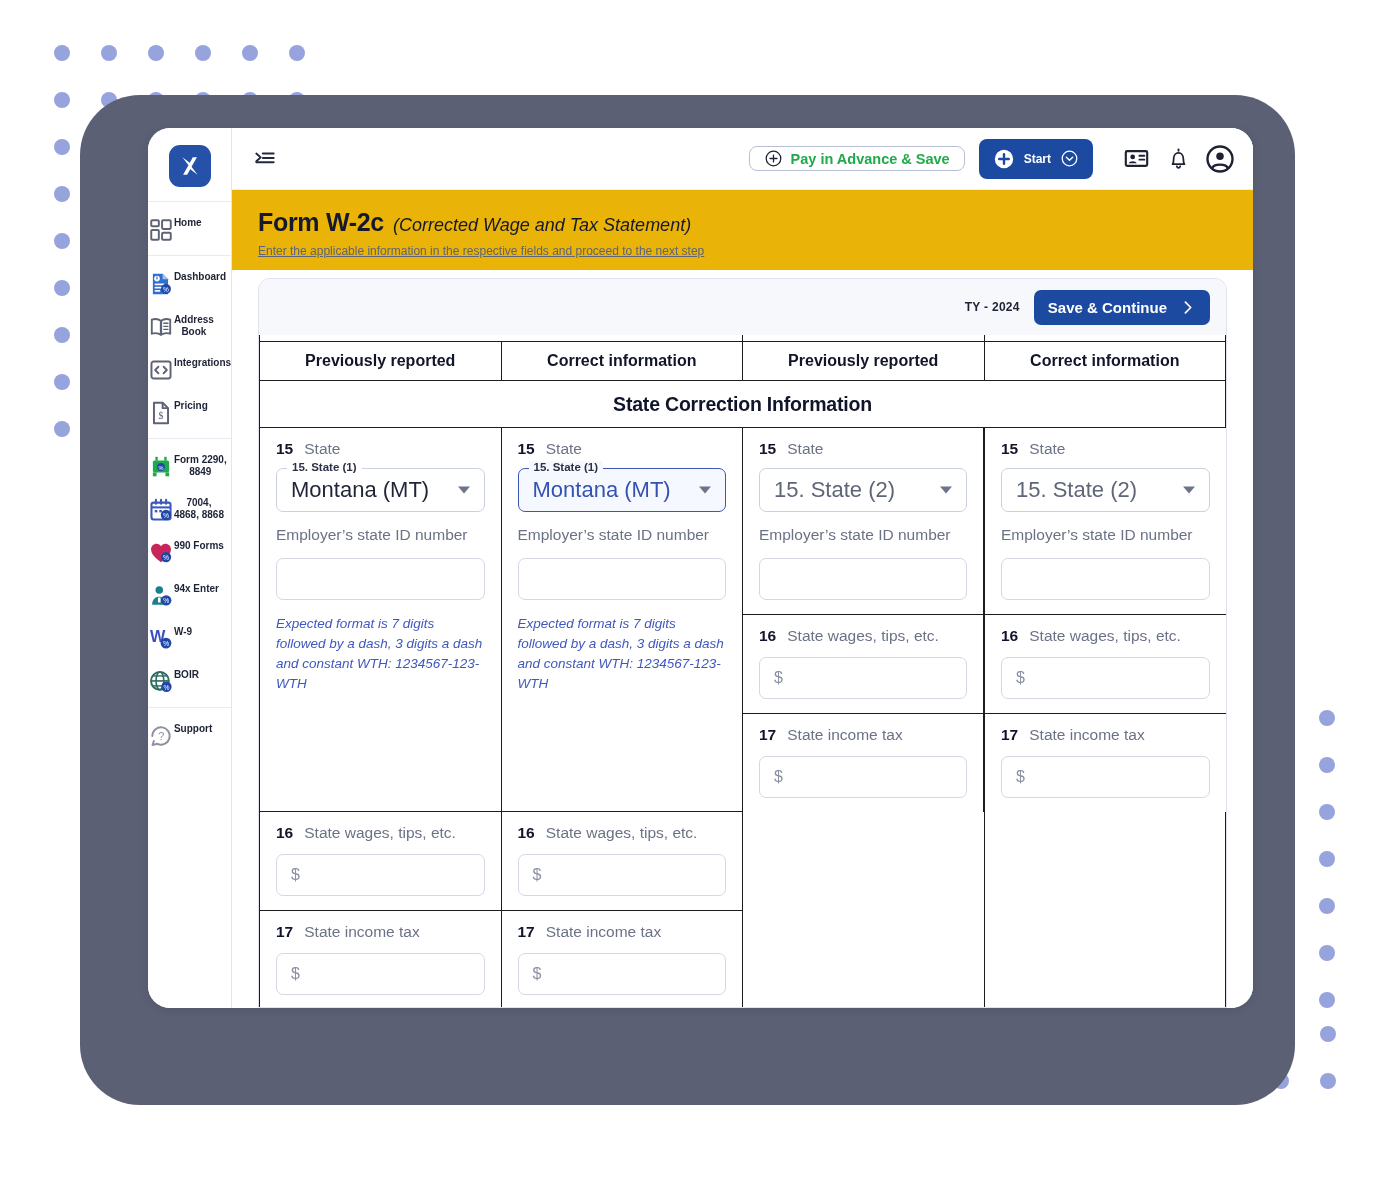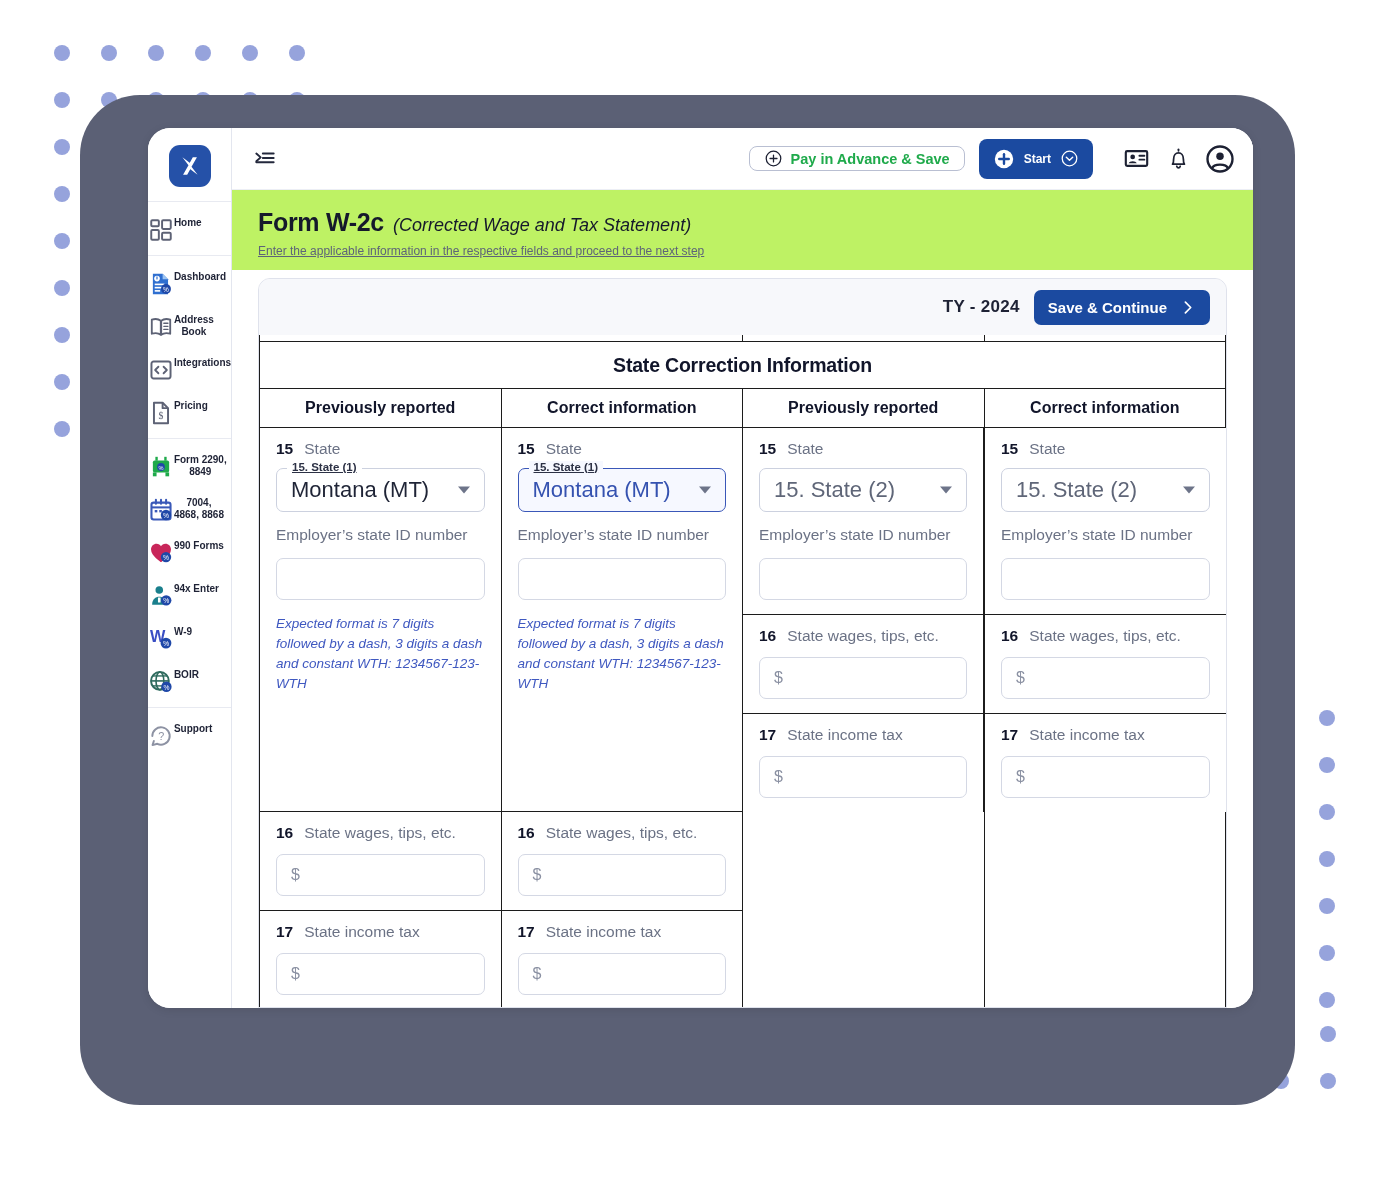--- a/index.html
+++ b/index.html
@@ -99,41 +99,41 @@
   .pay-advance .lbl { color: #1faa4b; font-weight: 700; font-size: 14.5px; white-space: nowrap; }
   .start-btn {
     display: flex; align-items: center; gap: 9px;
     background: #1b4aa0; border-radius: 8px; padding: 9px 14px;
     color: #fff; font-weight: 700; font-size: 12px; cursor: pointer;
     margin-right: 16px;
   }
   .icon-btn { width: 30px; height: 30px; margin-left: 12px; cursor: pointer; display:flex; align-items:center; justify-content:center;}
 
   
-  #page-head { padding: 18px 26px 12px 26px; background: #bef264; }
+  #page-head { padding: 18px 26px 12px 26px; background: #eab308; }
   .title-row { display: flex; align-items: baseline; gap: 9px; }
   .title-main { font-size: 25px; font-weight: 800; color: #15192b; letter-spacing: -0.3px; }
   .title-sub { font-size: 18px; font-style: italic; color: #15192b; }
   .subtitle { margin-top: 7px; font-size: 12px; color: #5d6478; text-decoration: underline; }
 
   
   #card {
     margin: 8px 26px 0 26px;
     border: 1px solid #dfe2ec;
     border-radius: 12px 12px 0 0;
     background: #f7f8fb;
     flex: 1; min-height: 0;
     display: flex; flex-direction: column; overflow: hidden;
   }
   .card-head {
     height: 56px; flex: 0 0 56px;
     display: flex; align-items: center; justify-content: flex-end;
     padding: 0 16px; gap: 14px; background: #f7f8fb;
   }
-  .ty-label { font-size: 17px; font-weight: 700; color: #1e2235; letter-spacing: 0.3px; text-align: right; }
+  .ty-label { font-size: 12px; font-weight: 700; color: #1e2235; letter-spacing: 0.3px; text-align: right; }
   .save-continue {
     display: flex; align-items: center; gap: 12px;
     background: #1b4aa0; color: #fff; border-radius: 7px;
     padding: 9px 14px; font-weight: 700; font-size: 15px; cursor: pointer;
   }
   .card-body { flex: 1; min-height: 0; background: #fff; overflow: hidden; position: relative; }
 
   
   .ftable { width: 100%; border-collapse: collapse; table-layout: fixed; }
   .ftable td, .ftable th { border: 1.6px solid #1c1c1c; vertical-align: top; }
@@ -160,21 +160,21 @@
   .select .val.ph { color: #5f6678; }
   .select .caret {
     position: absolute; right: 14px; top: 50%; transform: translateY(-50%);
     width: 0; height: 0; border-left: 6px solid transparent;
     border-right: 6px solid transparent; border-top: 7px solid #6d7489;
   }
   .select.focused { border: 1.5px solid #3a57b8; background: #f6f8ff; }
   .select.focused .val { color: #3552b0; }
   .select .legend {
     position: absolute; top: -8px; left: 10px; background: #fff;
-    padding: 0 5px; font-size: 11.5px; font-weight: 700; color: #2c3145; text-decoration: underline;
+    padding: 0 5px; font-size: 11.5px; font-weight: 700; color: #2c3145;
   }
   .select.focused .legend { background: #f6f8ff; color: #2c3145; }
 
   .textinput {
     margin-top: 12px; border: 1px solid #d4d8e4; border-radius: 7px;
     height: 42px; background: #fff; display: flex; align-items: center;
     padding: 0 14px; font-size: 16px; color: #8a90a2; cursor: text;
   }
   .hint {
     margin-top: 14px; font-size: 13.5px; font-style: italic;
@@ -484,28 +484,28 @@
             </colgroup>
             <tbody>
 
               <tr>
                 <td colspan="2" style="height:6px;border-top:none;"></td>
                 <td style="height:6px;border-top:none;"></td>
                 <td style="height:6px;border-top:none;"></td>
               </tr>
 
               <tr>
-                <td class="sec-title" colspan="4">State Correction Information</td>
-              </tr>
-
-              <tr>
                 <td class="col-head">Previously reported</td>
                 <td class="col-head">Correct information</td>
                 <td class="col-head">Previously reported</td>
                 <td class="col-head">Correct information</td>
+              </tr>
+
+              <tr>
+                <td class="sec-title" colspan="4">State Correction Information</td>
               </tr>
 
               <tr>
 
                 <td class="cell">
                   <div class="fld-row">
                     <span class="fld-num">15</span>
                     <span class="fld-lbl">State</span>
                   </div>
                   <div class="select">

